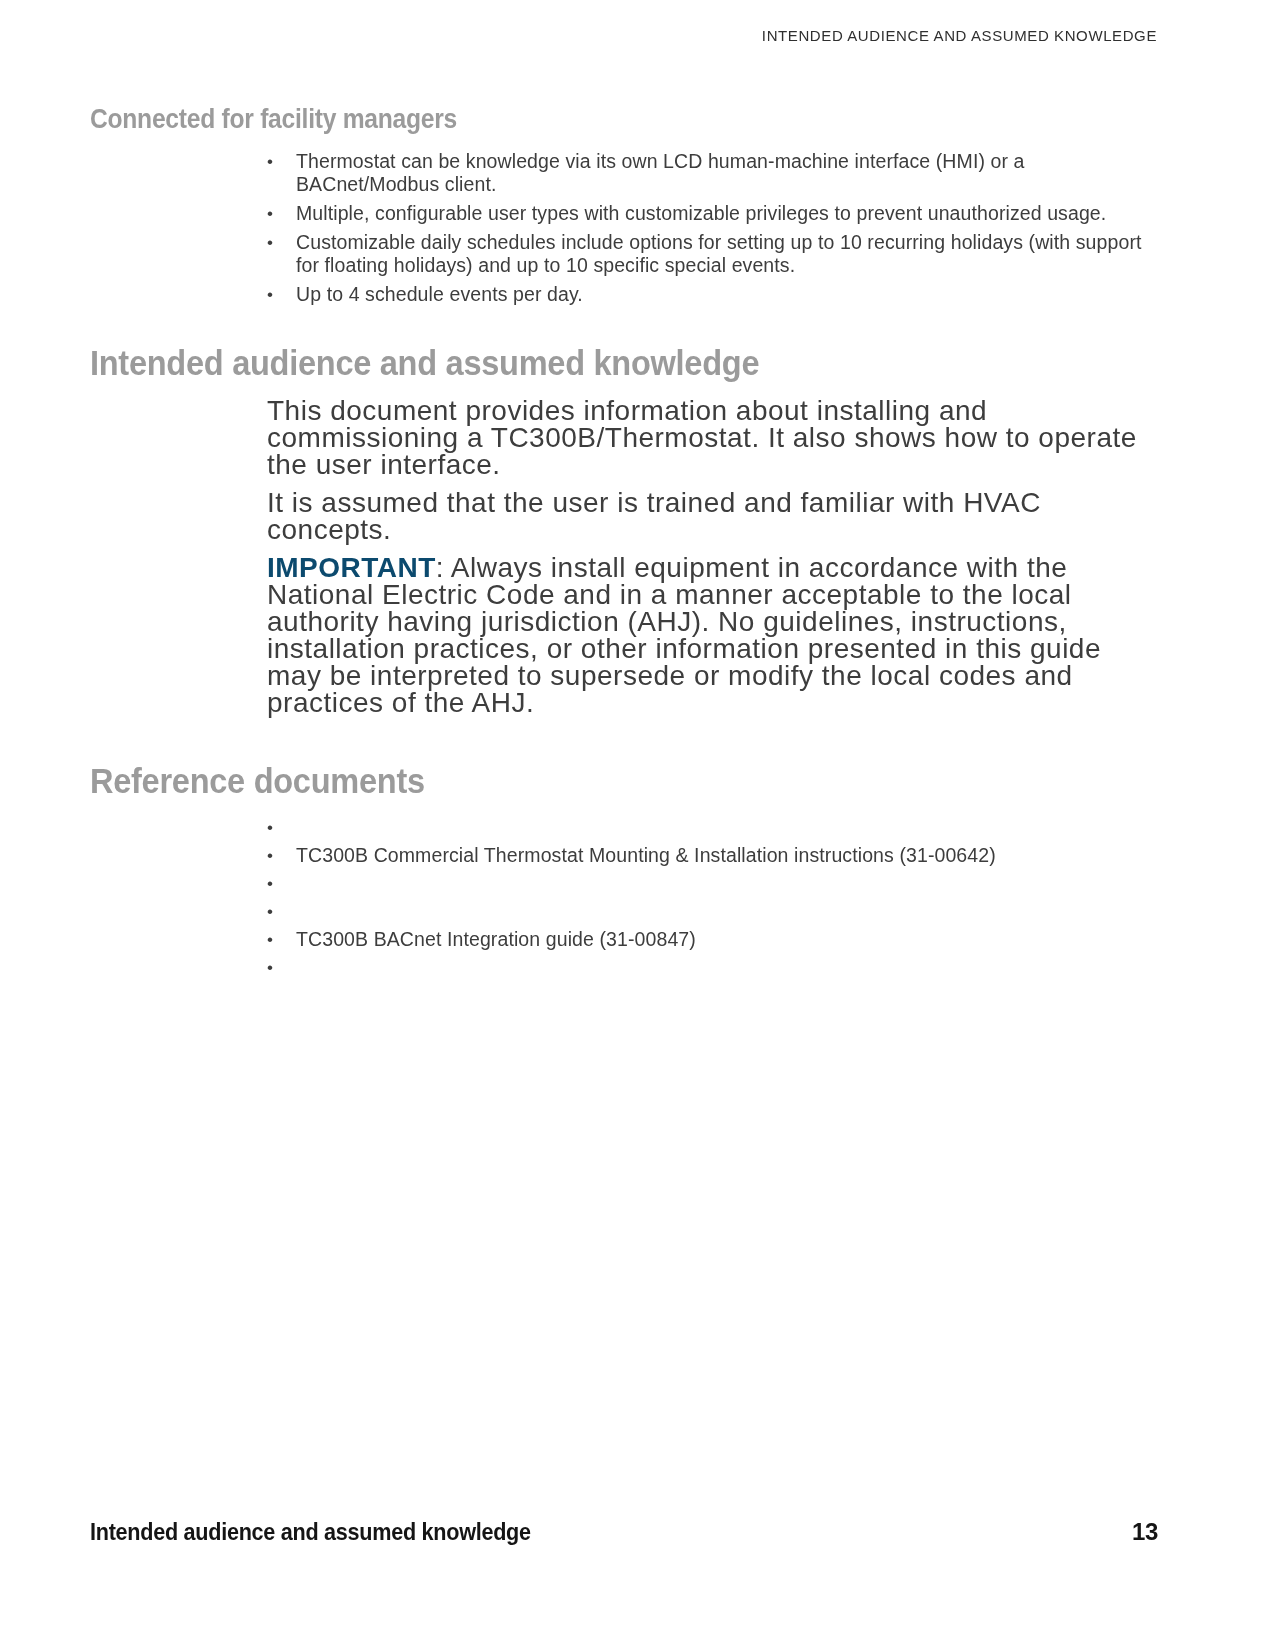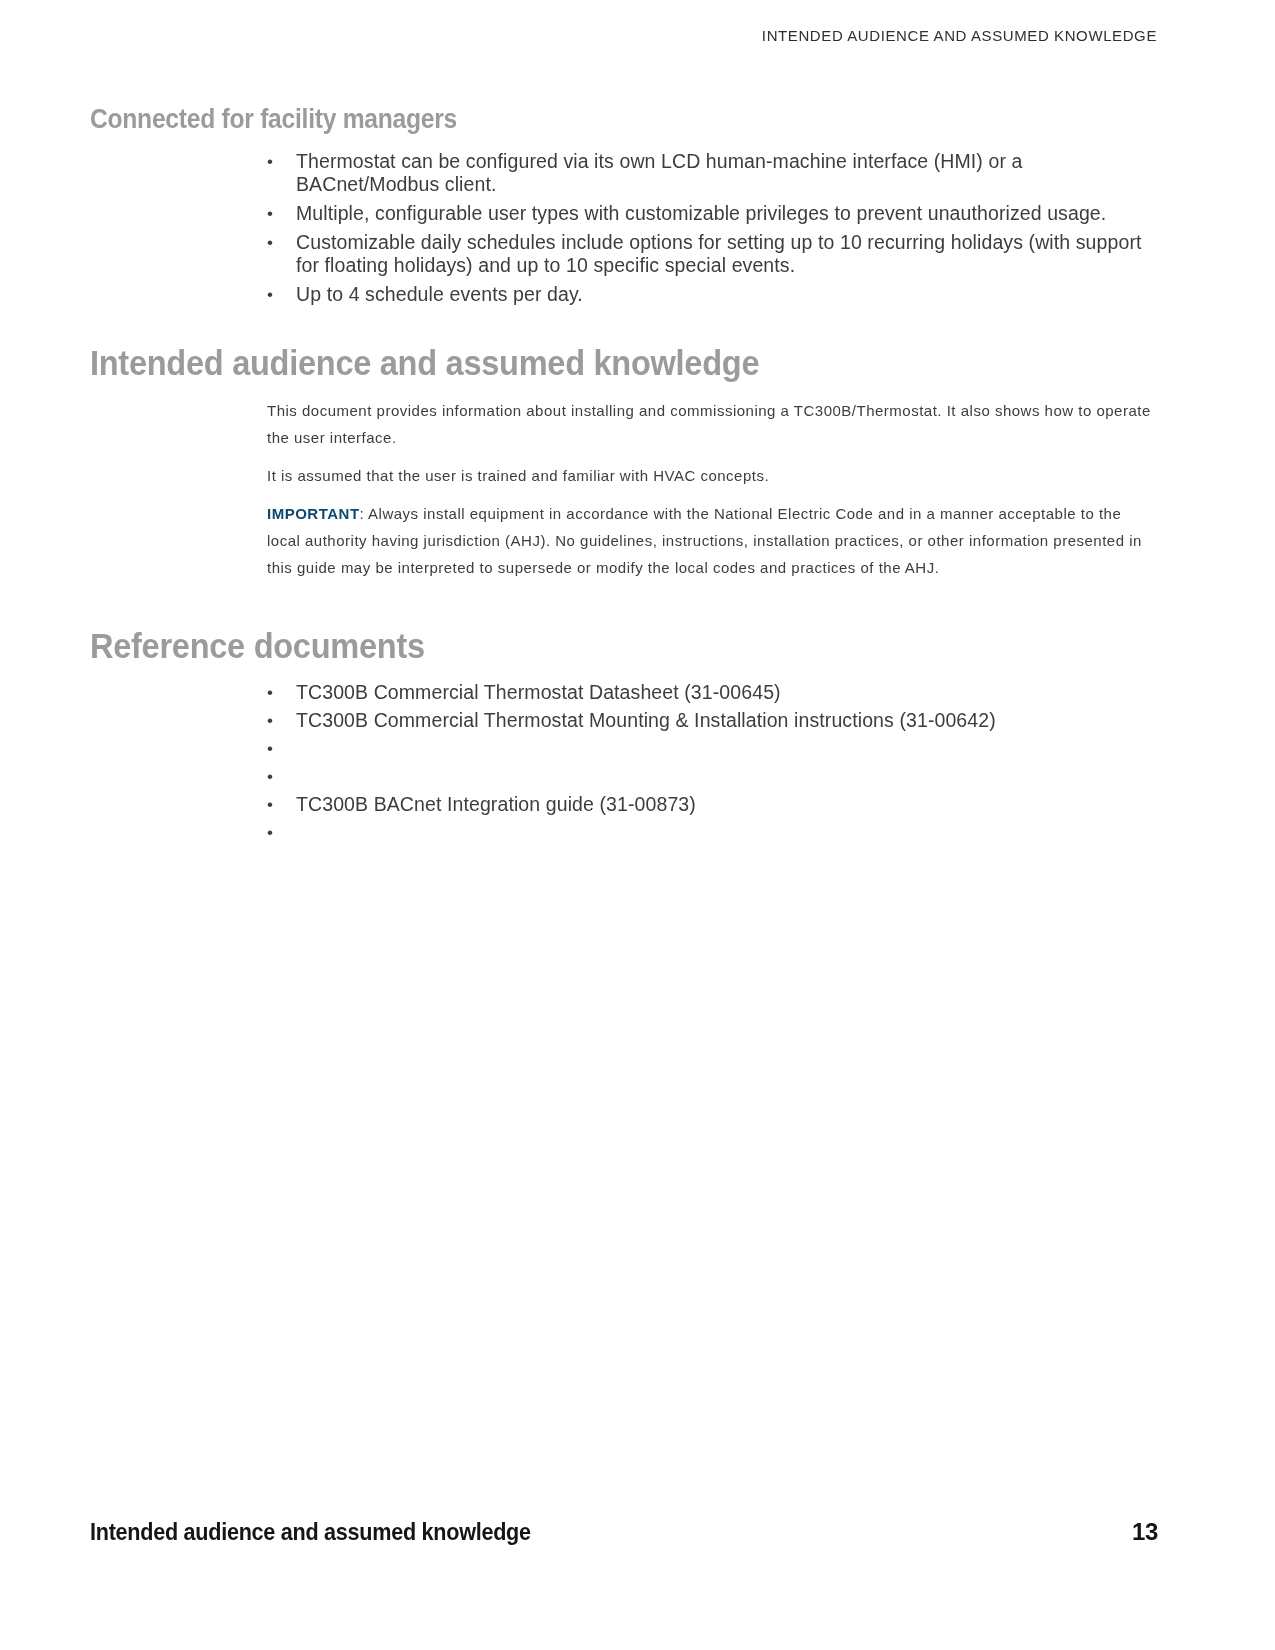--- a/index.html
+++ b/index.html
@@ -63,21 +63,21 @@
     color: #3d3d3d;
     margin-bottom: 6px;
   }
   .bullet-list .marker {
     flex: 0 0 29px;
     font-size: 17px;
   }
   .ref-list li { margin-bottom: 5px; }
 
   .para {
-    font-size: 15px;
+    font-size: 28px;
     line-height: 27px;
     letter-spacing: 0.5px;
     color: #3d3d3d;
     margin-top: 11px;
   }
   .para-first { margin-top: 13px; }
   .bold-label { font-weight: bold; color: #0c4a6e; }
 
   .footer {
     position: absolute;
@@ -104,21 +104,21 @@
 <div class="page">
   <div class="content">
 
     <div class="running-header">INTENDED AUDIENCE AND ASSUMED KNOWLEDGE</div>
 
     <div class="h2-small">Connected for facility managers</div>
 
     <ul class="bullet-list indent">
         <li>
         <span class="marker">•</span>
-        <span class="li-text">Thermostat can be configured via its own LCD human-machine interface (HMI) or a BACnet/Modbus client.</span>
+        <span class="li-text">Thermostat can be knowledge via its own LCD human-machine interface (HMI) or a BACnet/Modbus client.</span>
       </li>
         <li>
         <span class="marker">•</span>
         <span class="li-text">Multiple, configurable user types with customizable privileges to prevent unauthorized usage.</span>
       </li>
         <li>
         <span class="marker">•</span>
         <span class="li-text">Customizable daily schedules include options for setting up to 10 recurring holidays (with support for floating holidays) and up to 10 specific special events.</span>
       </li>
         <li>
@@ -133,35 +133,34 @@
       <p class="para para-first">This document provides information about installing and commissioning a TC300B/Thermostat. It also shows how to operate the user interface.</p>
       <p class="para">It is assumed that the user is trained and familiar with HVAC concepts.</p>
       <p class="para"><span class="bold-label">IMPORTANT</span><span>: Always install equipment in accordance with the National Electric Code and in a manner acceptable to the local authority having jurisdiction (AHJ). No guidelines, instructions, installation practices, or other information presented in this guide may be interpreted to supersede or modify the local codes and practices of the AHJ.</span></p>
     </div>
 
     <div class="h1-large h1-reference">Reference documents</div>
 
     <ul class="bullet-list ref-list indent">
         <li>
         <span class="marker">•</span>
-        <span class="li-text">TC300B Commercial Thermostat Datasheet (31-00645)</span>
       </li>
         <li>
         <span class="marker">•</span>
         <span class="li-text">TC300B Commercial Thermostat Mounting &amp; Installation instructions (31-00642)</span>
       </li>
         <li>
         <span class="marker">•</span>
       </li>
         <li>
         <span class="marker">•</span>
       </li>
         <li>
         <span class="marker">•</span>
-        <span class="li-text">TC300B BACnet Integration guide (31-00873)</span>
+        <span class="li-text">TC300B BACnet Integration guide (31-00847)</span>
       </li>
         <li>
         <span class="marker">•</span>
       </li>
       </ul>
 
   </div>
 
   <div class="footer">
     <span class="footer-title">Intended audience and assumed knowledge</span>

